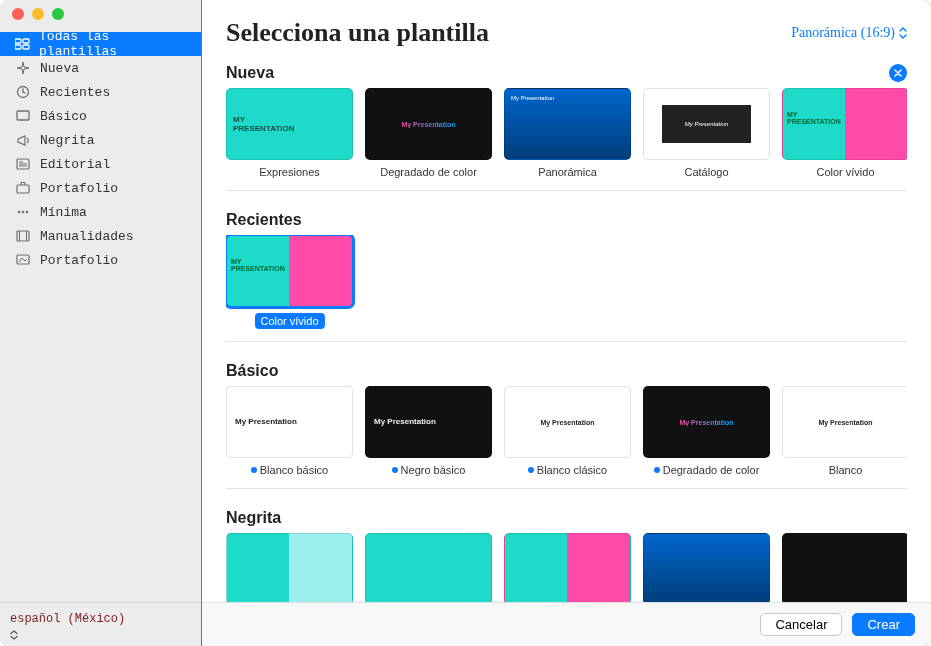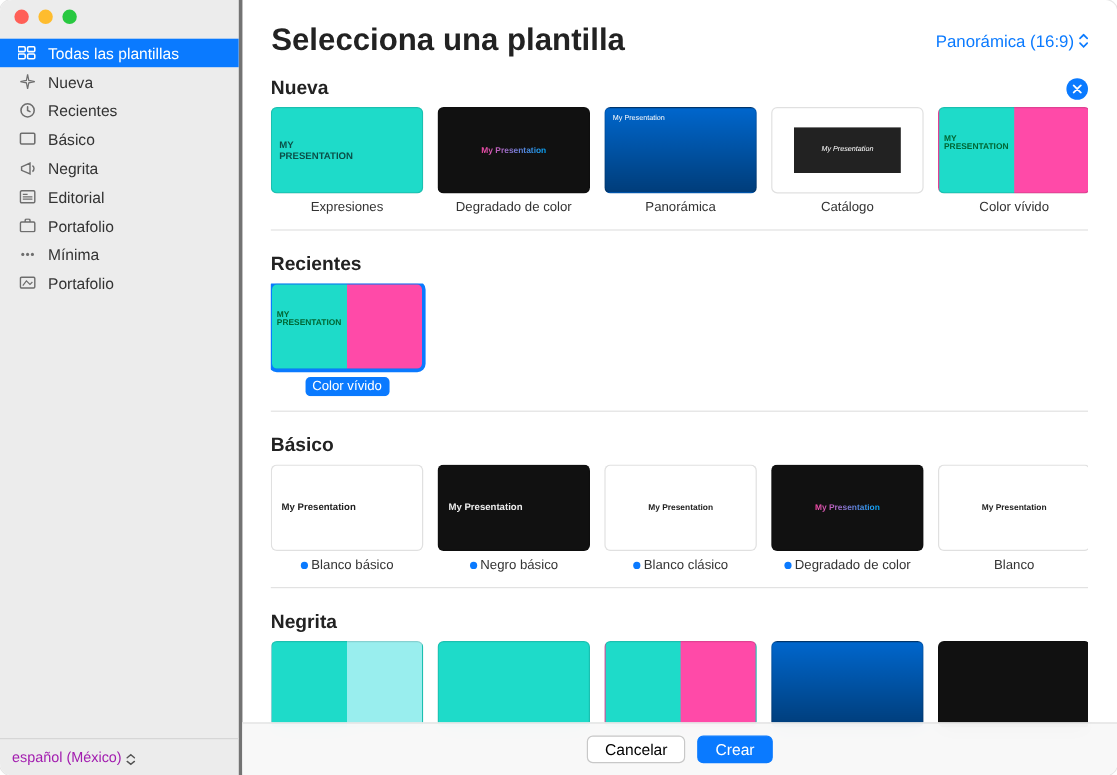--- a/index.html
+++ b/index.html
@@ -6,31 +6,31 @@
 body { font-family: -apple-system, BlinkMacSystemFont, "Helvetica Neue", sans-serif; background: #fff; width: 931px; height: 646px; overflow: hidden; border-radius: 10px; box-shadow: 0 0 0 1px rgba(0,0,0,0.1); position: relative; }
 
 .titlebar { height: 28px; display: flex; align-items: center; padding-left: 12px; gap: 8px; position: absolute; top: 0; left: 0; z-index: 10; }
 .traffic { width: 12px; height: 12px; border-radius: 50%; }
 .traffic.red { background: #ff5f57; }
 .traffic.yellow { background: #febc2e; }
 .traffic.green { background: #28c840; }
 
 .container { display: flex; height: 100%; }
 
-.sidebar { width: 202px; background: #ececec; border-right: 3px solid #737373; padding-top: 32px; display: flex; flex-direction: column; }
+.sidebar { width: 202px; background: #ececec; border-right: 1px solid #737373; padding-top: 32px; display: flex; flex-direction: column; font-family: Liberation Mono, monospace; }
 .sidebar-list { flex: 1; overflow: auto; }
 .sidebar-item { display: flex; align-items: center; gap: 8px; padding: 4px 14px; font-size: 13px; color: #333; cursor: default; height: 24px; }
 .sidebar-item.selected { background: #0a7aff; color: #fff; }
 .sidebar-item .icon { width: 18px; height: 16px; display: flex; align-items: center; justify-content: center; color: #6e6e6e; }
 .sidebar-item.selected .icon { color: #fff; }
 .sidebar-footer { padding: 6px 10px; border-top: 1px solid #d6d6d6; }
-.lang-select { font-size: 12px; color: #a21caf; display: inline-flex; align-items: flex-end; gap: 4px; }
+.lang-select { font-size: 12px; color: #7f1d1d; display: inline-flex; align-items: flex-start; gap: 4px; flex-direction: column; }
 
 .main { flex: 1; display: flex; flex-direction: column; overflow: hidden; }
-.main-header { display: flex; align-items: center; justify-content: space-between; padding: 18px 24px 10px 24px; }
+.main-header { display: flex; align-items: center; justify-content: space-between; padding: 18px 24px 10px 24px; font-family: Liberation Serif, serif; }
 .main-title { font-size: 26px; font-weight: 700; color: #222; }
 .aspect-dropdown { color: #0a7aff; font-size: 14px; display: flex; align-items: center; gap: 4px; }
 
 .content { flex: 1; overflow-y: auto; padding: 0 24px 60px 24px; }
 .section { margin-bottom: 14px; }
 .section-header { display: flex; align-items: center; justify-content: space-between; padding: 6px 0; }
 .section-title { font-size: 16px; font-weight: 700; color: #222; }
 .close-btn { width: 18px; height: 18px; border-radius: 50%; background: #0a7aff; color: #fff; font-size: 11px; display: flex; align-items: center; justify-content: center; }
 .section-divider { height: 1px; background: #e2e2e2; margin-top: 12px; }
 
@@ -63,21 +63,21 @@
 .t-gradbasic { background:#111; display:flex; align-items:center; justify-content:center; }
 .t-gradbasic::after { content:"My Presentation"; font-size:7px; font-weight:600; background:linear-gradient(90deg,#ff4aa8,#0af); -webkit-background-clip:text; color:transparent; }
 .t-blanco { background:#fff; display:flex; align-items:center; justify-content:center; }
 .t-blanco::after { content:"My Presentation"; font-size:7px; font-weight:600; color:#222; }
 .t-bold1 { background: linear-gradient(90deg,#1edbc9 50%,#9ee 50%); }
 .t-bold2 { background: #1edbc9; }
 .t-bold3 { background: linear-gradient(90deg,#1edbc9 50%,#ff4aa8 50%); }
 .t-bold4 { background: linear-gradient(#0066cc,#003d7a); }
 .t-bold5 { background: #111; }
 
-.footer { position: absolute; bottom: 0; right: 0; left: 202px; height: 44px; background: rgba(248,248,248,0.95); border-top: 1px solid #e0e0e0; display: flex; align-items: center; justify-content: center; gap: 10px; padding: 0 16px; backdrop-filter: blur(8px); }
+.footer { position: absolute; bottom: 0; right: 0; left: 202px; height: 44px; background: rgba(248,248,248,0.95); border-top: 1px solid #e0e0e0; display: flex; align-items: center; justify-content: flex-end; gap: 10px; padding: 0 16px; backdrop-filter: blur(8px); }
 .btn { font-size: 13px; padding: 3px 14px; border-radius: 5px; border: 1px solid #c8c8c8; background: #fff; }
 .btn.primary { background: #0a7aff; color: #ffffff; border-color: #0a7aff; }
 
 svg { display: block; }
 </style>
 </head>
 <body>
 
 <div class="titlebar">
   <div class="traffic red"></div>
@@ -154,20 +154,30 @@
         </div>
         <div class="sidebar-item">
           <span class="icon">
             <svg width="14" height="6" viewBox="0 0 14 6">
               <circle cx="3" cy="3" r="1.3" fill="currentColor"></circle>
               <circle cx="7" cy="3" r="1.3" fill="currentColor"></circle>
               <circle cx="11" cy="3" r="1.3" fill="currentColor"></circle>
             </svg>
           </span>
           <span>Mínima</span>
+        </div>
+        <div class="sidebar-item">
+          <span class="icon">
+            <svg width="14" height="13" viewBox="0 0 14 13">
+              <rect x="1" y="1" width="12" height="10" rx="1" fill="none" stroke="currentColor" stroke-width="1.2"></rect>
+              <line x1="3.5" y1="1" x2="3.5" y2="11" stroke="currentColor"></line>
+              <line x1="10.5" y1="1" x2="10.5" y2="11" stroke="currentColor"></line>
+            </svg>
+          </span>
+          <span>Manualidades</span>
         </div>
         <div class="sidebar-item">
           <span class="icon">
             <svg width="14" height="12" viewBox="0 0 14 12">
               <rect x="1" y="1" width="12" height="9" rx="1" fill="none" stroke="currentColor" stroke-width="1.2"></rect>
               <path d="M3 8 L6 4 L9 7 L11 5" fill="none" stroke="currentColor" stroke-width="1"></path>
             </svg>
           </span>
           <span>Portafolio</span>
         </div>

